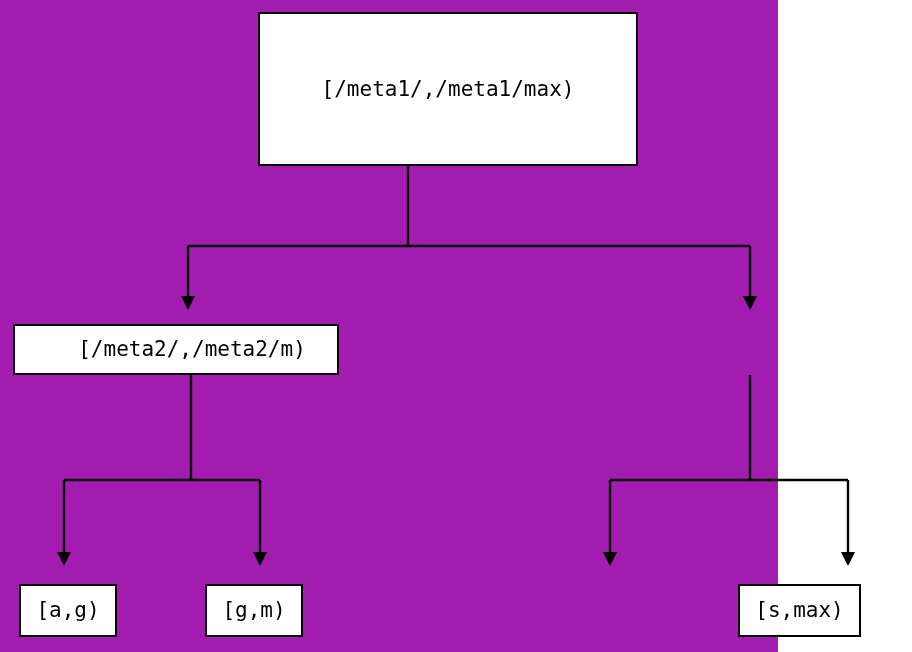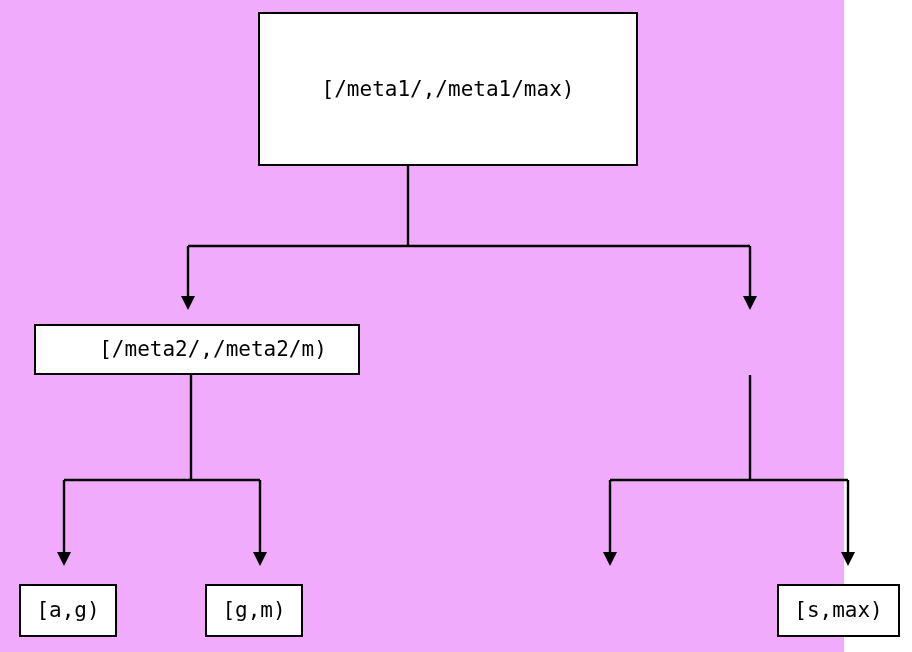--- a/index.html
+++ b/index.html
@@ -8,23 +8,23 @@
     background: #ffffff;
   }
   body {
     width: 912px;
     height: 652px;
     overflow: hidden;
     font-family: "DejaVu Sans Mono", "Liberation Mono", monospace;
   }
   #diagram-root {
     position: relative;
-    width: 844px;
+    width: 778px;
     height: 652px;
-    background: #f0abfc;
+    background: #a21caf;
   }
   #edge-layer {
     position: absolute;
     left: 0;
     top: 0;
     width: 912px;
     height: 652px;
     pointer-events: none;
   }
   .tree-node {
@@ -40,26 +40,26 @@
     font-size: 21px;
     line-height: 1;
     letter-spacing: 0px;
     white-space: pre;
   }
   .node-label {
     display: block;
     white-space: pre;
   }
   .node-root    { left: 258px; top: 12px;  width: 380px; height: 154px; }
-  .node-l2-left { left: 34px;  top: 324px; width: 326px; height: 51px; padding-left: 32px; }
+  .node-l2-left { left: 13px;  top: 324px; width: 326px; height: 51px; padding-left: 32px; }
   .node-l2-right{ left: 579px; top: 324px; width: 323px; height: 51px; }
   .node-leaf-1  { left: 10px;  top: 584px; width: 98px;  height: 53px; margin-left: 9px; }
   .node-leaf-2  { left: 205px; top: 584px; width: 98px;  height: 53px; }
   .node-leaf-3  { left: 555px; top: 584px; width: 98px;  height: 53px; }
-  .node-leaf-4  { left: 777px; top: 584px; width: 123px; height: 53px; }
+  .node-leaf-4  { left: 738px; top: 584px; width: 123px; height: 53px; }
   .edge-line {
     stroke: #000000;
     stroke-width: 2.4;
     fill: none;
     stroke-linecap: butt;
   }
   .arrow-head {
     fill: #000000;
     stroke: none;
   }

